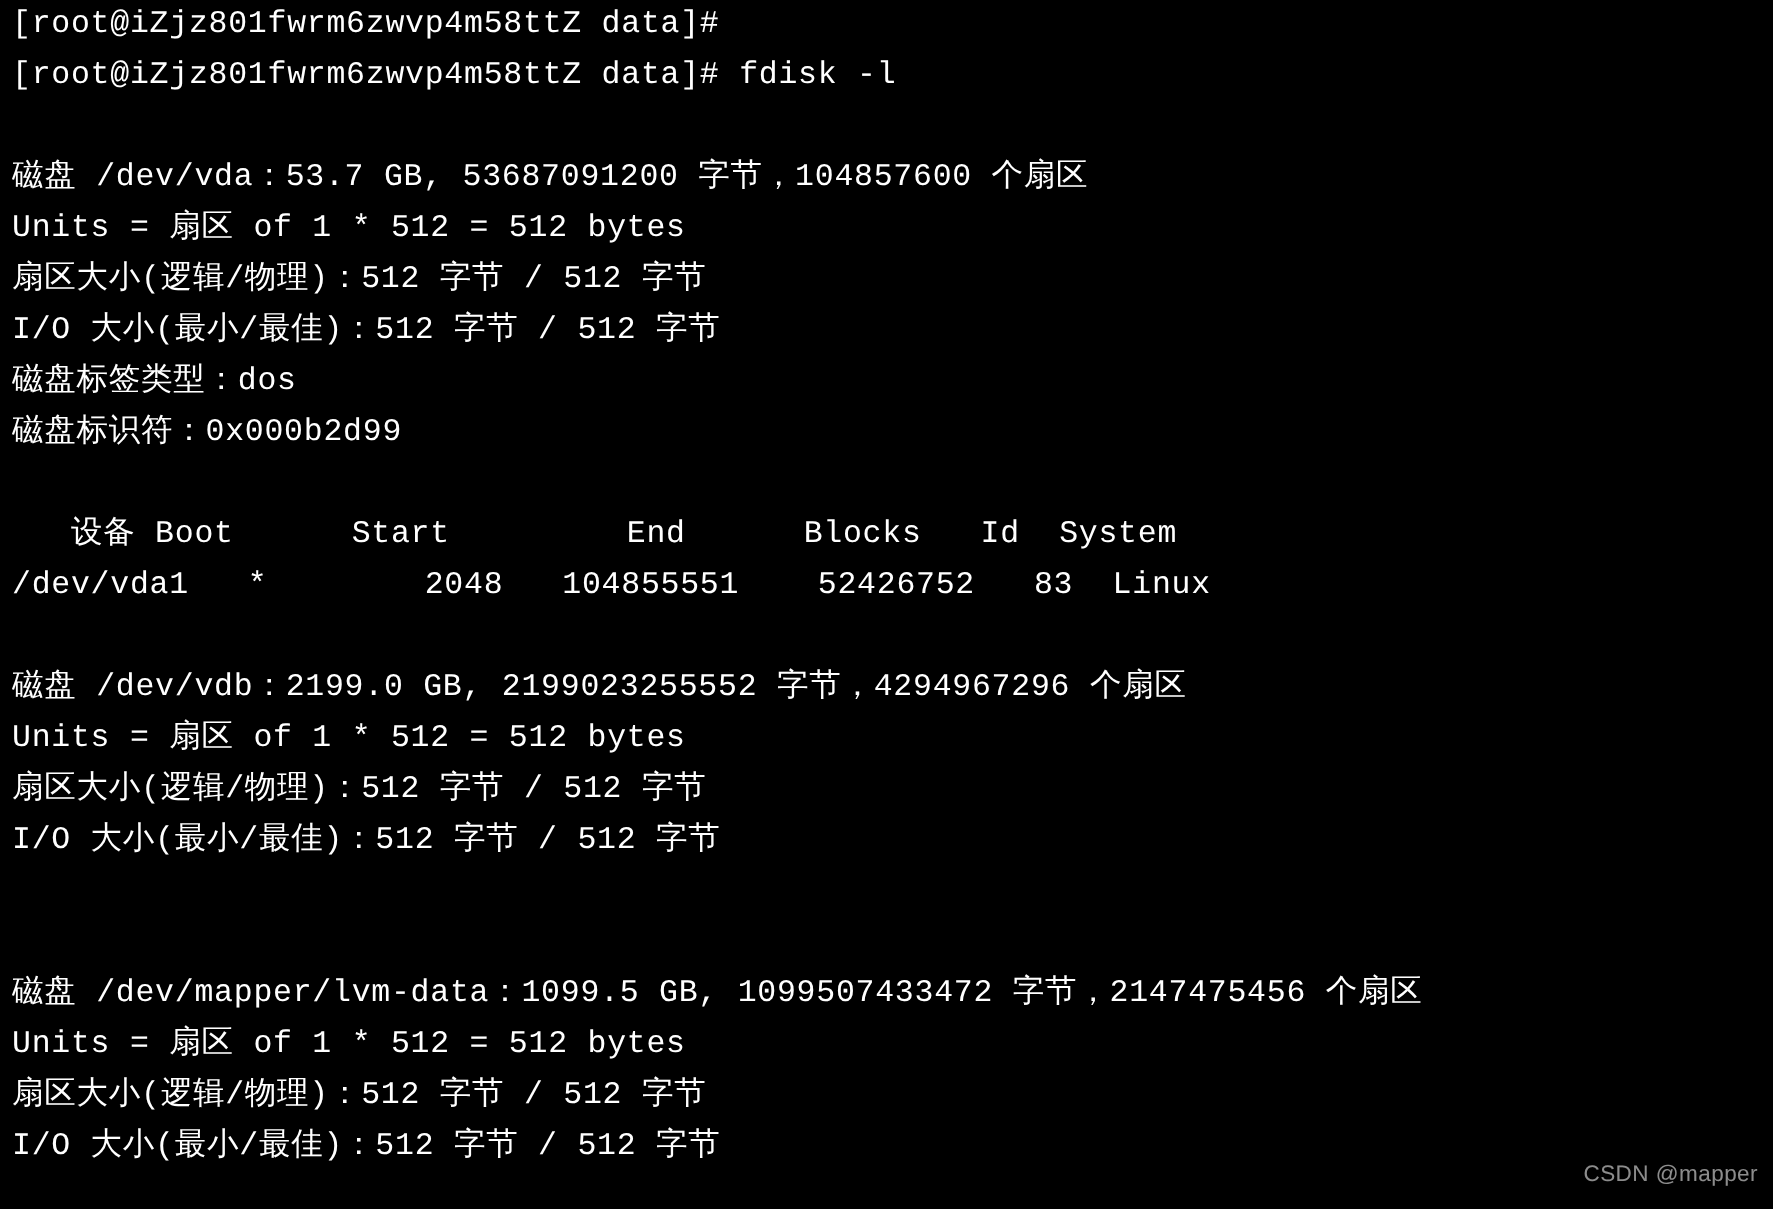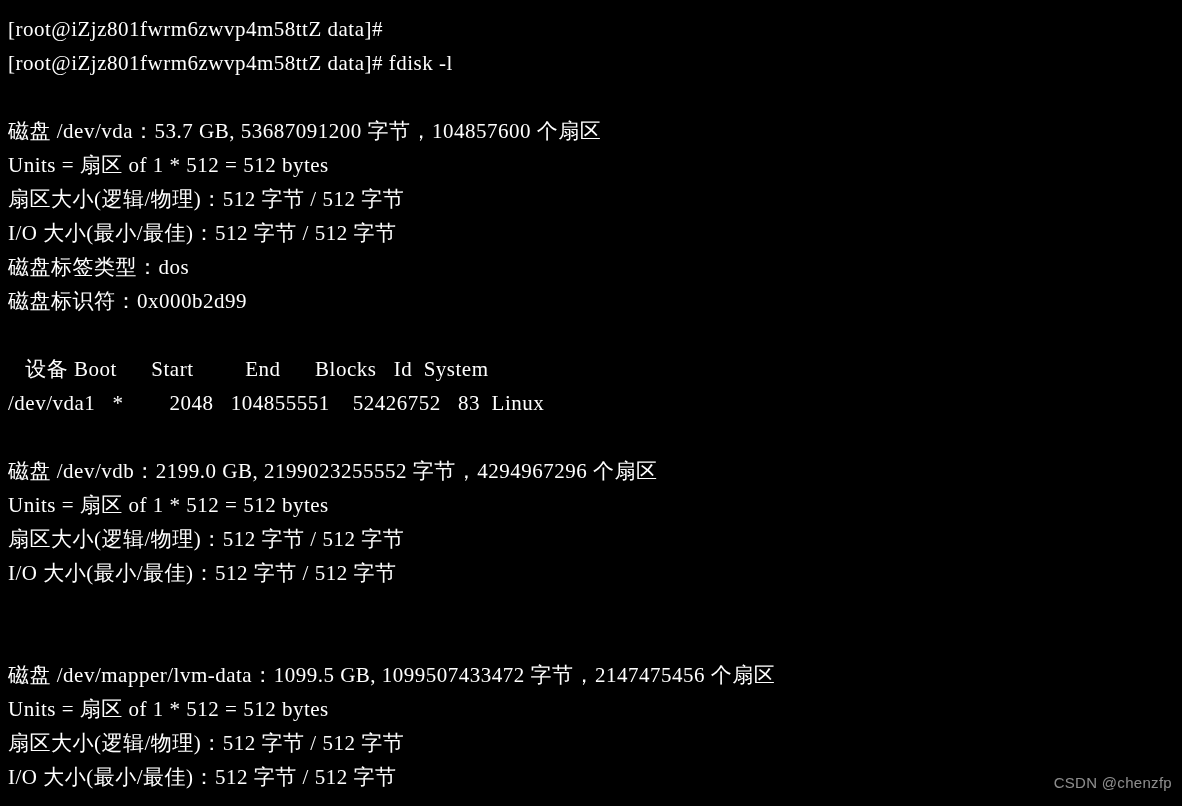--- a/index.html
+++ b/index.html
@@ -10,23 +10,22 @@
     background: #000;
     color: #fff;
     font-family: "Courier New", Consolas, monospace;
     font-size: 21px;
     line-height: 34px;
     overflow: hidden;
     position: relative;
   }
   .terminal {
     white-space: pre;
-    padding: 12px 8px;
+    padding: 0 8px;
     letter-spacing: 0.5px;
-    font-family: Liberation Serif, serif;
   }
   .watermark {
     position: absolute;
     bottom: 6px;
     right: 10px;
     font-family: Arial, sans-serif;
     font-size: 15px;
     color: rgba(255,255,255,0.55);
     letter-spacing: 0.3px;
   }
@@ -51,13 +50,13 @@
 Units = 扇区 of 1 * 512 = 512 bytes
 扇区大小(逻辑/物理)：512 字节 / 512 字节
 I/O 大小(最小/最佳)：512 字节 / 512 字节
 
 
 磁盘 /dev/mapper/lvm-data：1099.5 GB, 1099507433472 字节，2147475456 个扇区
 Units = 扇区 of 1 * 512 = 512 bytes
 扇区大小(逻辑/物理)：512 字节 / 512 字节
 I/O 大小(最小/最佳)：512 字节 / 512 字节</div>
 
-<div class="watermark">CSDN @chenzfp</div>
+<div class="watermark">CSDN @mapper</div>
 
 </body></html>

